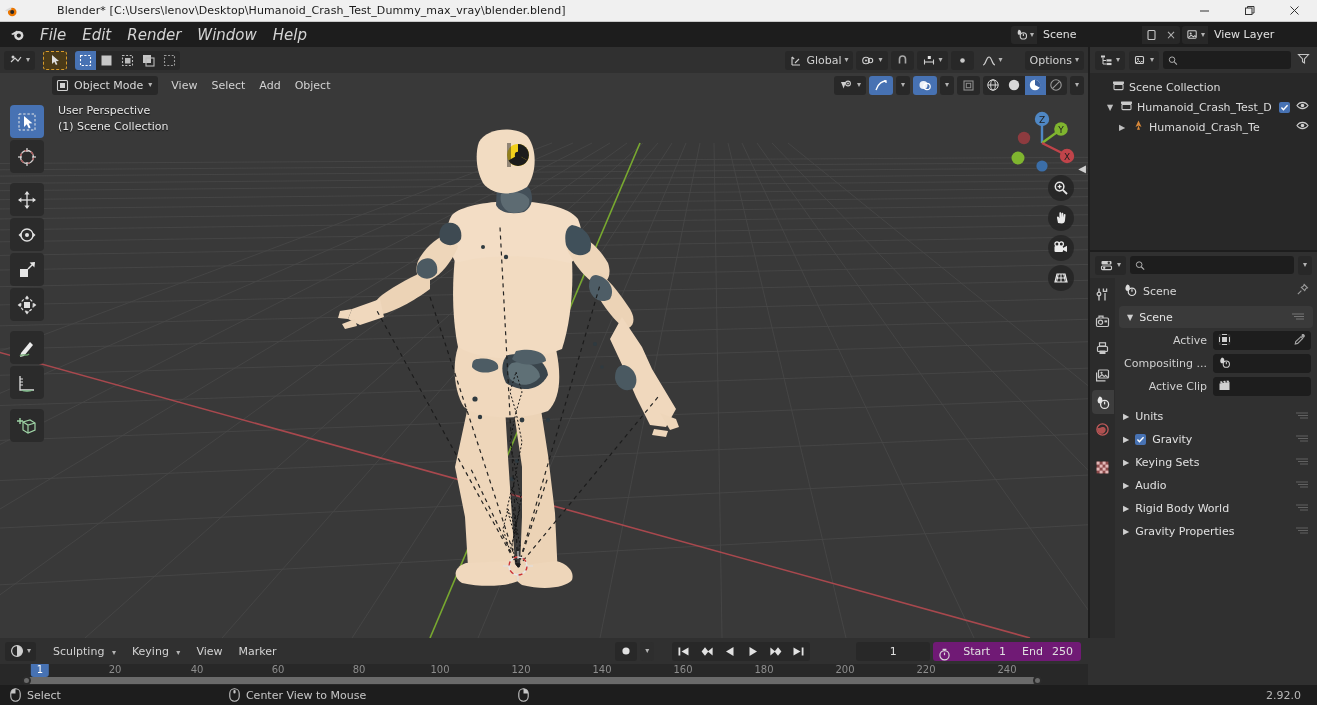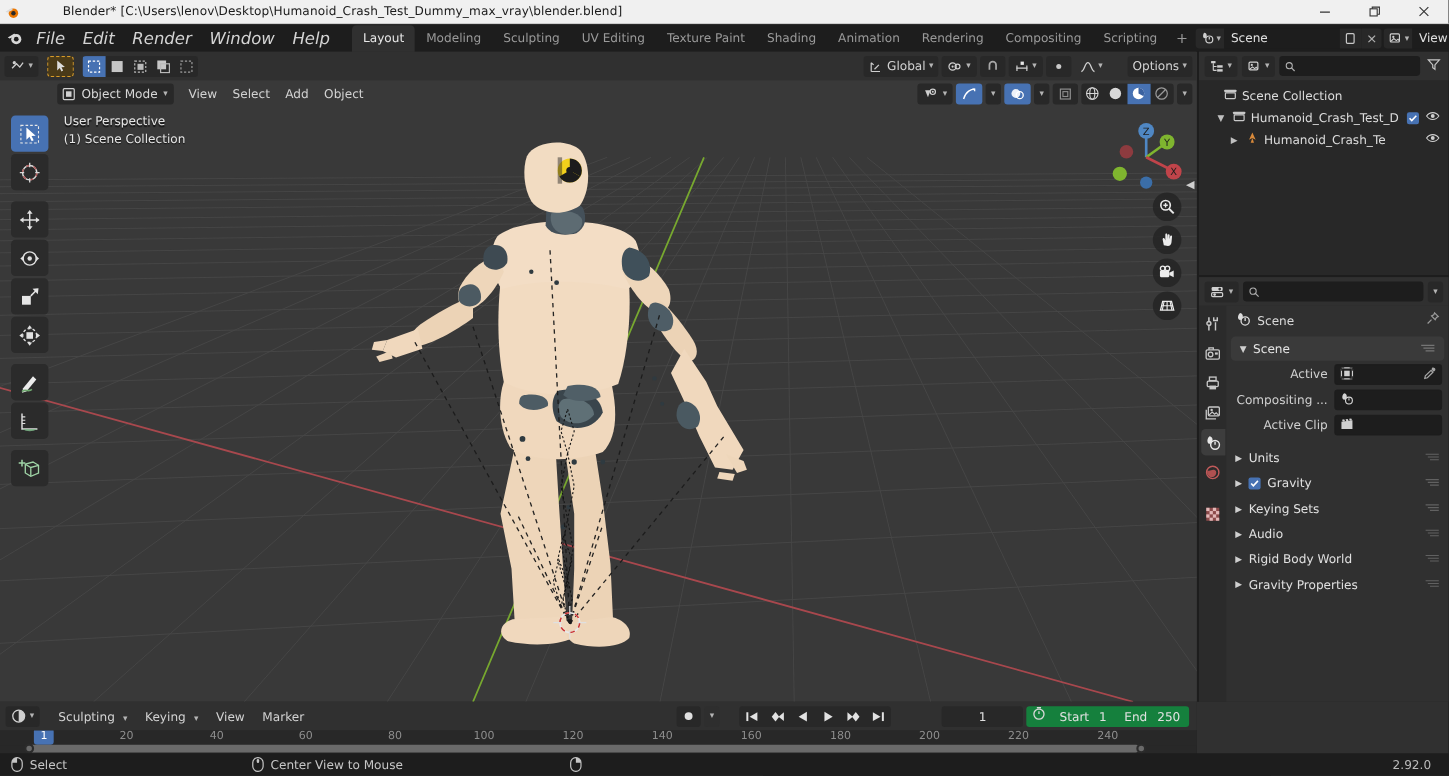--- a/index.html
+++ b/index.html
@@ -173,21 +173,21 @@
     position: absolute; left: 0; top: 638px; width: 1088px; height: 47px;
     background: #282828;
   }
   .tl-header { height: 26px; background: #303030; display: flex; align-items: center; padding: 0 5px; gap: 2px; }
   .tl-playctl { display: flex; background: #282828; border-radius: 3px; overflow: hidden; margin-left: 4px; }
   .tl-playctl > div { width: 23px; height: 19px; display: flex; align-items: center; justify-content: center; }
   .frame-field {
     height: 19px; min-width: 74px; background: #282828; border-radius: 3px; display: flex; align-items: center;
     justify-content: center; font-size: 11px; color: #e0e0e0;
   }
-  .range-grp { display: flex; align-items: flex-start; background: #15803d; border-radius: 3px; height: 19px; }
+  .range-grp { display: flex; align-items: flex-end; background: #701a75; border-radius: 3px; height: 19px; }
   .range-grp .sub { display: flex; align-items: center; padding: 0 8px; gap: 9px; font-size: 11px; color: #e0e0e0; height:19px;}
   .tl-ruler { position: relative; height: 14px; background: #282828; overflow: hidden; }
   .tick { position: absolute; top: 0px; font-size: 10px; color: #8d8d8d; transform: translateX(-50%); }
   .playhead {
     position: absolute; top: -2px; height: 15px; background: #4772b3; border-radius: 3px;
     display: flex; align-items: center; justify-content: center; font-size: 10px; color: #fff; padding: 0 6px;
     transform: translateX(-50%);
   }
   .tl-scroll { position: absolute; left: 0; bottom: 0; height: 9px; width: 1088px; }
   .tl-scrollbar { position: absolute; left: 26px; right: 52px; top: 1px; height: 7px; background: #6a6a6a; border-radius: 4px; }
@@ -250,33 +250,20 @@
         <circle cx="8.2" cy="8" r="2" fill="#1d1d1d"></circle>
         <path d="M1 6.6 L6.6 3.3 L7.6 5.2 L2.6 7.4 Z" fill="#d8d8d8"></path>
       </svg>
     </span>
     <div class="menu-item">File</div>
     <div class="menu-item">Edit</div>
     <div class="menu-item">Render</div>
     <div class="menu-item">Window</div>
     <div class="menu-item">Help</div>
 
-    <div class="ws-tabs">
-      <div class="ws-tab active">Layout</div>
-      <div class="ws-tab">Modeling</div>
-      <div class="ws-tab">Sculpting</div>
-      <div class="ws-tab">UV Editing</div>
-      <div class="ws-tab">Texture Paint</div>
-      <div class="ws-tab">Shading</div>
-      <div class="ws-tab">Animation</div>
-      <div class="ws-tab">Rendering</div>
-      <div class="ws-tab">Compositing</div>
-      <div class="ws-tab">Scripting</div>
-      <div class="ws-plus">+</div>
-    </div>
 
     <div class="topbar-right">
       <div class="id-block">
         <div class="id-icon-btn">
           <svg width="13" height="13" viewBox="0 0 14 14">
             <path d="M4 2 C6 2 7 4 6.3 6 C5.7 7.6 4 7.8 3.2 6.6 C2.5 5.4 3 3 4 2 Z" fill="#d0d0d0"></path>
             <circle cx="9" cy="8.5" r="3.4" fill="none" stroke="#d0d0d0" stroke-width="1.2"></circle>
             <line x1="9" y1="8.5" x2="9" y2="6" stroke="#d0d0d0" stroke-width="1.2"></line>
           </svg>
           <span class="caret">▾</span>

